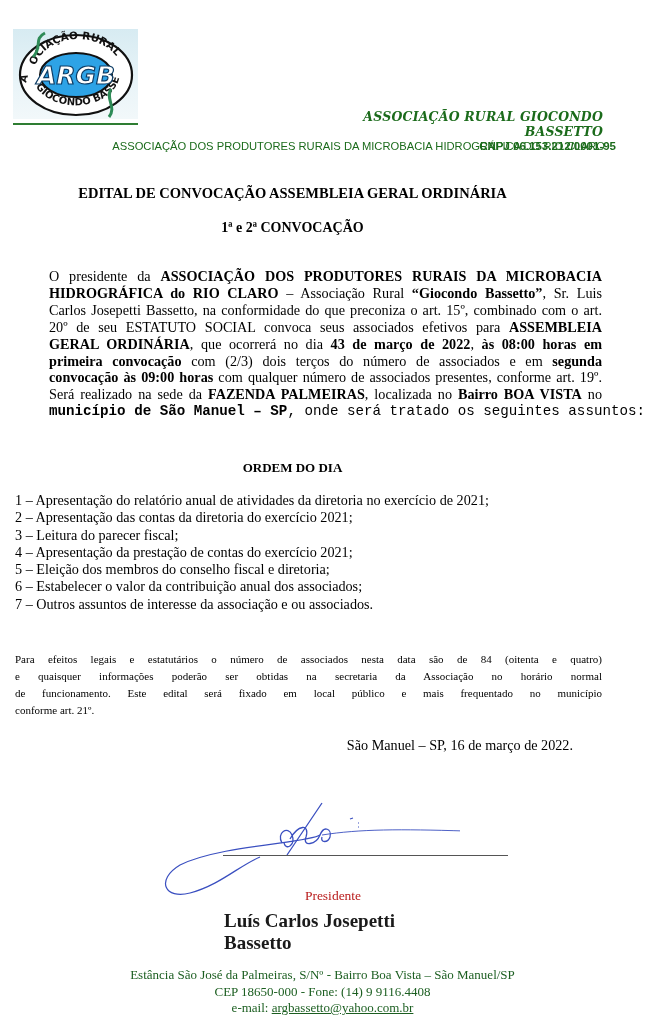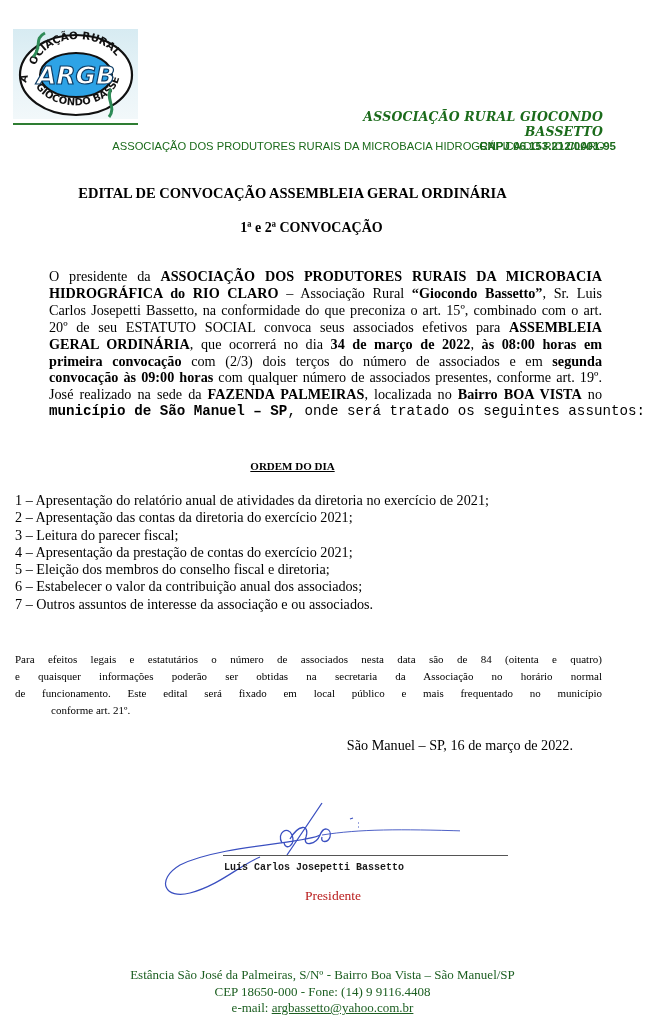--- a/index.html
+++ b/index.html
@@ -14,42 +14,42 @@
   .assoc-name { left: 300px; top: 109px; width: 303px; text-align: right;
                 font-family: "DejaVu Serif", serif; font-style: italic; font-weight: bold;
                 font-size: 12.5px; color: #1b6b1b; letter-spacing: 0.2px; }
   .assoc-full { left: 60px; top: 140px; width: 545px; text-align: right;
                 font-family: "Liberation Sans", sans-serif; font-size: 11.2px; color: #1b6b1b; }
   .cnpj { left: 300px; top: 140px; width: 316px; text-align: right;
           font-family: "Liberation Sans", sans-serif; font-weight: bold; font-size: 11.5px; color: #1b6b1b; }
 
   
   .title { left: 0; width: 585px; text-align: center; font-weight: bold; font-size: 14.5px; top: 185px; }
-  .subtitle { left: 0; width: 585px; text-align: center; font-weight: bold; font-size: 14px; top: 220px; margin-left: 19px; }
+  .subtitle { left: 0; width: 585px; text-align: center; font-weight: bold; font-size: 14px; top: 220px; }
 
   
   .para { left: 15px; top: 268px; width: 587px; font-size: 14.2px; line-height: 16.9px; text-align: justify; }
   .para b { font-weight: bold; }
   .para .ln { display: block; text-align: justify; text-align-last: justify; white-space: nowrap; margin-left: 34px; }
   .para .ln.last { text-align-last: left; font-family: Liberation Mono, monospace; }
 
-  .ordem { left: 0; width: 585px; text-align: center; font-weight: bold; font-size: 11px; top: 460px; text-decoration: underline; }
+  .ordem { left: 0; width: 585px; text-align: center; font-weight: bold; font-size: 13px; top: 460px; }
 
   .agenda { left: 15px; top: 492px; width: 590px; font-size: 14.2px; line-height: 17.3px; }
   .agenda div { white-space: nowrap; }
 
   .para2 { left: 15px; top: 651px; width: 587px; font-size: 11px; line-height: 17px; }
   .para2 .ln { display: block; white-space: nowrap; text-align: justify; text-align-last: justify; }
-  .para2 .ln.last { text-align-last: left; margin-left: 36px; }
+  .para2 .ln.last { text-align-last: left; }
 
   .date { left: 300px; top: 737px; width: 273px; text-align: right; font-size: 14.2px; }
 
   
   .sig-svg { left: 160px; top: 795px; }
-  .sig-name { left: 224px; top: 862px; width: 210px; font-weight: bold; font-size: 10px; color: #1a1a1a; font-family: Liberation Mono, monospace; }
+  .sig-name { left: 224px; top: 910px; width: 210px; font-weight: bold; font-size: 19px; color: #1a1a1a; }
   .sig-role { left: 224px; top: 888px; width: 210px; text-align: center; font-size: 13.5px; color: #b91c1c; padding-left: 8px; box-sizing: border-box; }
   .sig-line { left: 223px; top: 855px; width: 285px; height: 1px; background: #555; }
 
   
   .footer { left: 0; width: 645px; text-align: center; font-size: 13px; color: #1b5e20; line-height: 16.5px; top: 967px; }
   .footer a { color: #1b5e20; text-decoration: underline; }
 </style>
 </head>
 <body>
 
@@ -79,24 +79,24 @@
 <div class="abs cnpj">CNPJ 06.153.212/0001-95</div>
 
 <div class="abs title">EDITAL DE CONVOCAÇÃO ASSEMBLEIA GERAL ORDINÁRIA</div>
 <div class="abs subtitle">1ª e 2ª CONVOCAÇÃO</div>
 
 <div class="abs para">
   <span class="ln"><span>O presidente da </span><b>ASSOCIAÇÃO DOS PRODUTORES RURAIS DA MICROBACIA</b></span>
   <span class="ln"><b>HIDROGRÁFICA do RIO CLARO</b><span> – Associação Rural </span><b>“Giocondo Bassetto”</b><span>, Sr. Luis</span></span>
   <span class="ln"><span>Carlos Josepetti Bassetto, na conformidade do que preconiza o art. 15º, combinado com o art.</span></span>
   <span class="ln"><span>20º de seu ESTATUTO SOCIAL convoca seus associados efetivos para </span><b>ASSEMBLEIA</b></span>
-  <span class="ln"><b>GERAL ORDINÁRIA</b><span>, que ocorrerá no dia </span><b>34 de março de 2022</b><span>, </span><b>às 08:00 horas em</b></span>
+  <span class="ln"><b>GERAL ORDINÁRIA</b><span>, que ocorrerá no dia </span><b>43 de março de 2022</b><span>, </span><b>às 08:00 horas em</b></span>
   <span class="ln"><b>primeira convocação</b><span> com (2/3) dois terços do número de associados e em </span><b>segunda</b></span>
   <span class="ln"><b>convocação às 09:00 horas</b><span> com qualquer número de associados presentes, conforme art. 19º.</span></span>
-  <span class="ln"><span>José realizado na sede da </span><b>FAZENDA PALMEIRAS</b><span>, localizada no </span><b>Bairro BOA VISTA</b><span> no</span></span>
+  <span class="ln"><span>Será realizado na sede da </span><b>FAZENDA PALMEIRAS</b><span>, localizada no </span><b>Bairro BOA VISTA</b><span> no</span></span>
   <span class="ln last"><b>município de São Manuel – SP</b><span>, onde será tratado os seguintes assuntos:</span></span>
 </div>
 
 <div class="abs ordem">ORDEM DO DIA</div>
 <div class="abs agenda">
   <div>1 – Apresentação do relatório anual de atividades da diretoria no exercício de 2021;</div>
   <div>2 – Apresentação das contas da diretoria do exercício 2021;</div>
   <div>3 – Leitura do parecer fiscal;</div>
   <div>4 – Apresentação da prestação de contas do exercício 2021;</div>
   <div>5 – Eleição dos membros do conselho fiscal e diretoria;</div>

